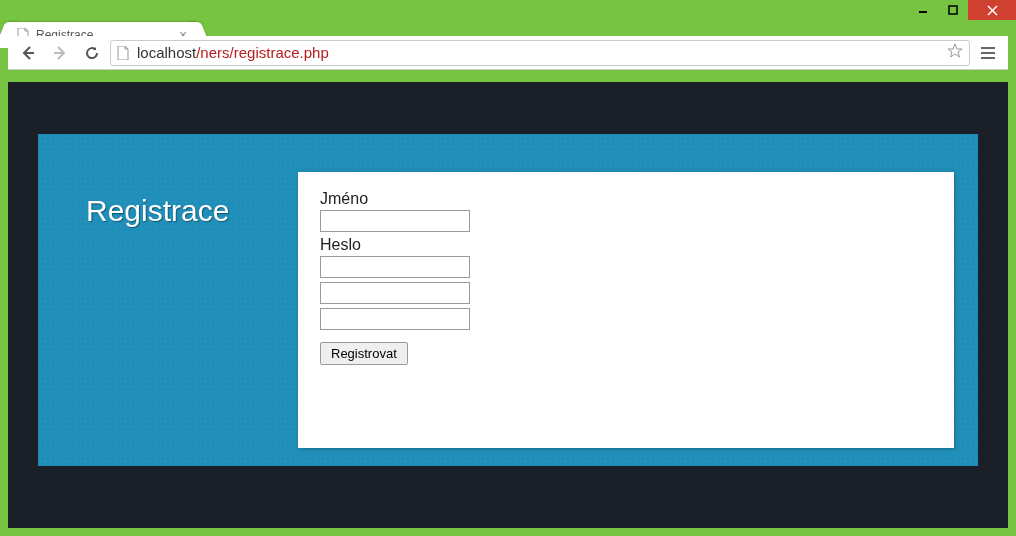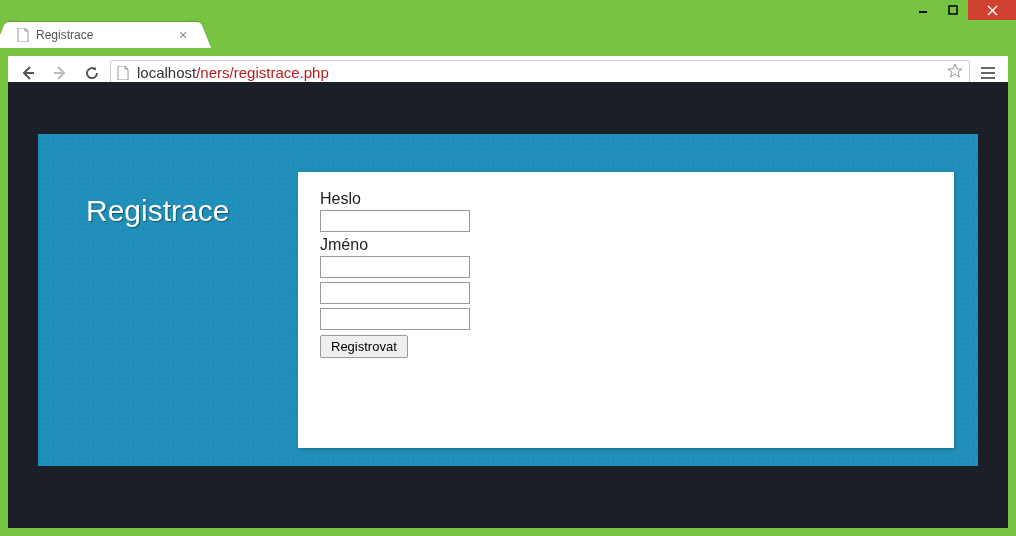--- a/index.html
+++ b/index.html
@@ -80,21 +80,21 @@
       width: 14px;
       height: 26px;
       background: #fff;
     }
     .tab-angle.left { left: -8px; transform: skewX(-22deg); border-radius: 4px 0 0 0; box-shadow: -1px -1px 1px rgba(0,0,0,0.1);}
     .tab-angle.right { right: -8px; transform: skewX(22deg); border-radius: 0 4px 0 0; box-shadow: 1px -1px 1px rgba(0,0,0,0.1);}
     
     
     .toolbar {
       position: absolute;
-      top: 56px;
+      top: 36px;
       left: 8px;
       right: 8px;
       height: 34px;
       background: #fff;
       border-bottom: 1px solid #ccc;
       display: flex;
       align-items: center;
       padding: 0 6px;
       gap: 4px;
     }
@@ -187,21 +187,21 @@
     .form-group input[type="text"],
     .form-group input[type="password"] {
       width: 150px;
       height: 22px;
       border: 1px solid #999;
       background: #fff;
       font-size: 13px;
       padding: 0 3px;
     }
     .submit-btn {
-      margin-top: 1px;
+      margin-top: 8px;
       padding: 3px 10px;
       font-size: 13px;
       background: #efefef;
       border: 1px solid #999;
       border-radius: 2px;
       cursor: pointer;
     }
     .url-host { color: #333; }
     .url-path { color: #b91c1c; }
   </style>
@@ -283,26 +283,26 @@
         <line x1="1" y1="12" x2="15" y2="12" stroke="#666" stroke-width="2"></line>
       </svg>
   </div>
 </div>
 
 <div class="viewport">
   <div class="page-blue">
     <h1 class="page-title">Registrace</h1>
     <div class="form-panel">
       <div class="form-group">
+        <label>Jméno</label>
+        <input type="text" value="" style="">
+      </div>
+      <div class="form-group">
         <label>Heslo</label>
         <input type="password" value="" style="">
-      </div>
-      <div class="form-group">
-        <label>Jméno</label>
-        <input type="text" value="" style="">
       </div>
       <div class="form-group">
         <input type="password" value="" style="">
       </div>
       <div class="form-group">
         <input type="text" value="" style="">
       </div>
       <button class="submit-btn">Registrovat</button>
     </div>
   </div>

